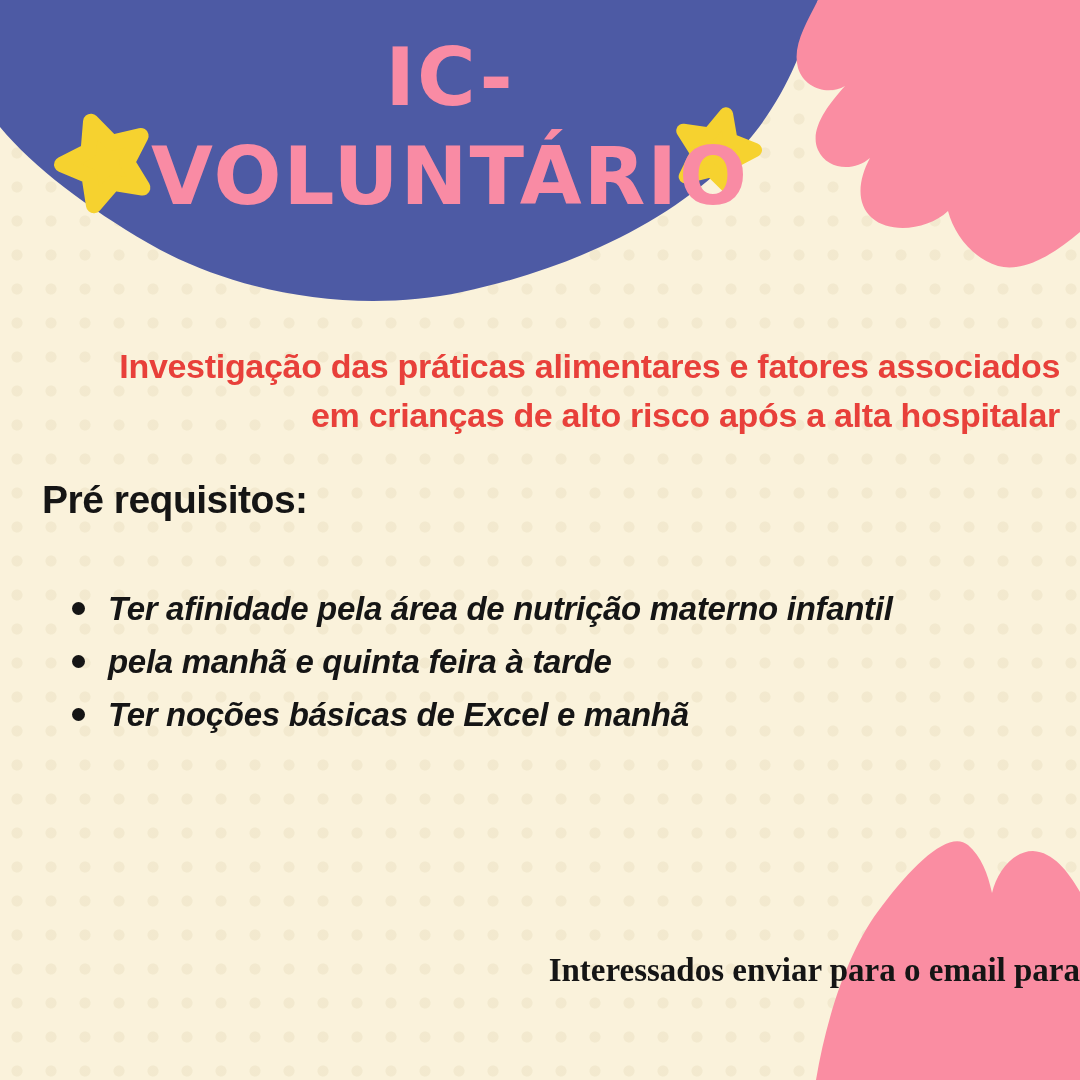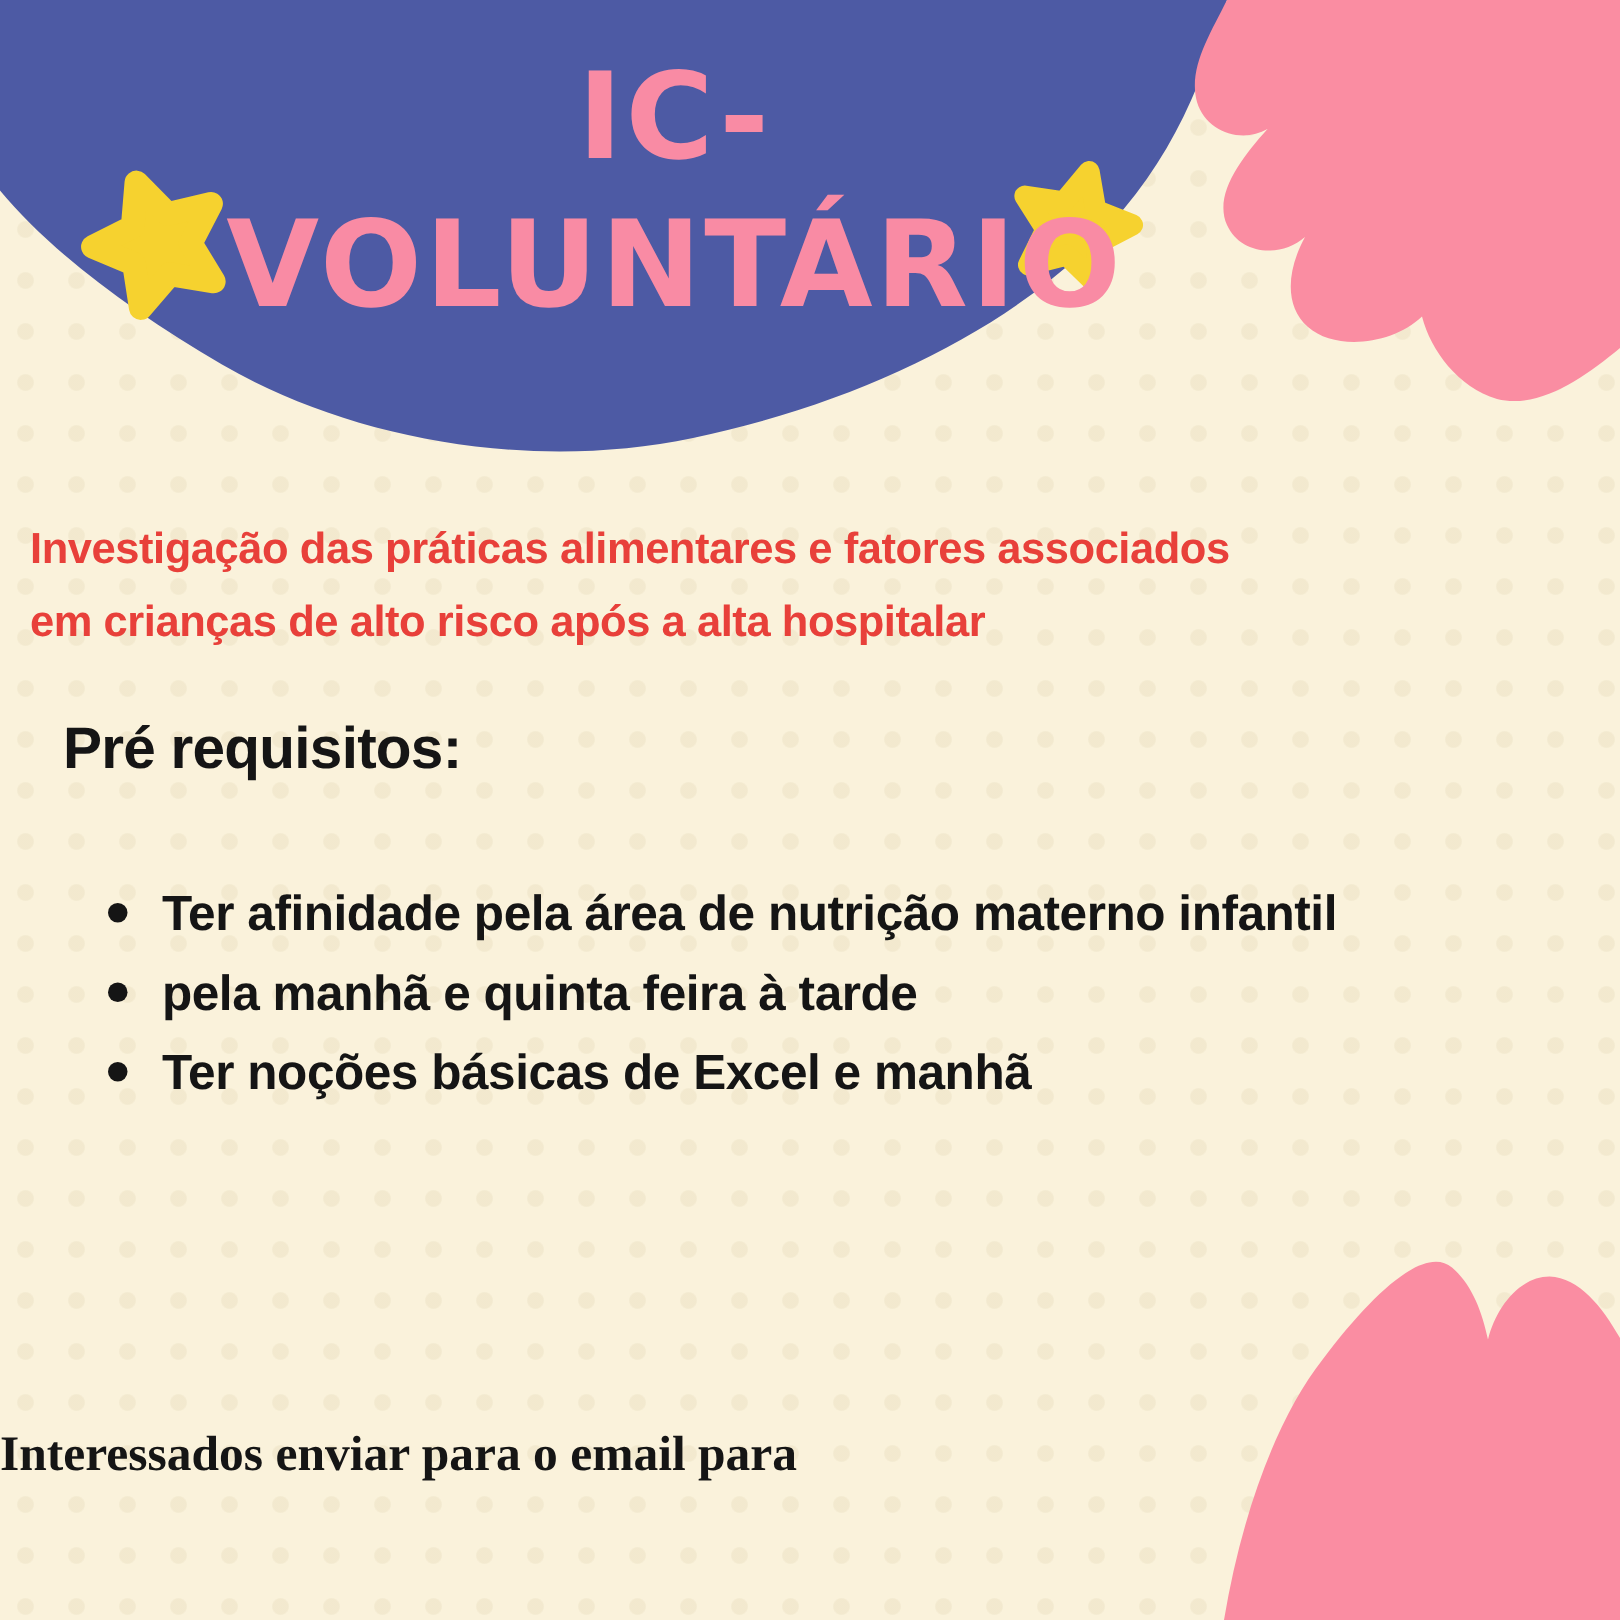--- a/index.html
+++ b/index.html
@@ -34,24 +34,24 @@
     font-size: 80px;
     line-height: 99px;
     letter-spacing: 2px;
   }
 
   .headline {
     position: absolute;
     top: 342px;
     left: 20px;
     width: 1040px;
-    text-align: left;
+    text-align: right;
     color: #E8403A;
     font-weight: 700;
-    font-size: 29px;
+    font-size: 34px;
     line-height: 49px;
     letter-spacing: -0.3px;
   }
 
   .req-heading {
     position: absolute;
     top: 478px;
     left: 42px;
     color: #151515;
     font-weight: 700;
@@ -79,32 +79,32 @@
   }
   .bullet-dot {
     position: absolute;
     left: 0;
     top: 20px;
     width: 13px;
     height: 13px;
     border-radius: 50%;
     background: #151515;
   }
-  .bullet-lines { width: 906px; }
+  .bullet-lines { width: 906px; font-style: italic; }
   .justify-full {
     text-align: justify;
     text-align-last: justify;
   }
 
   .footer {
     position: absolute;
     top: 942px;
     left: 0;
     width: 1080px;
-    text-align: left;
+    text-align: right;
     color: #151515;
     font-family: "Liberation Serif", serif;
     font-weight: 700;
     font-size: 33px;
     line-height: 56px;
   }
 </style>
 </head>
 <body>
 

